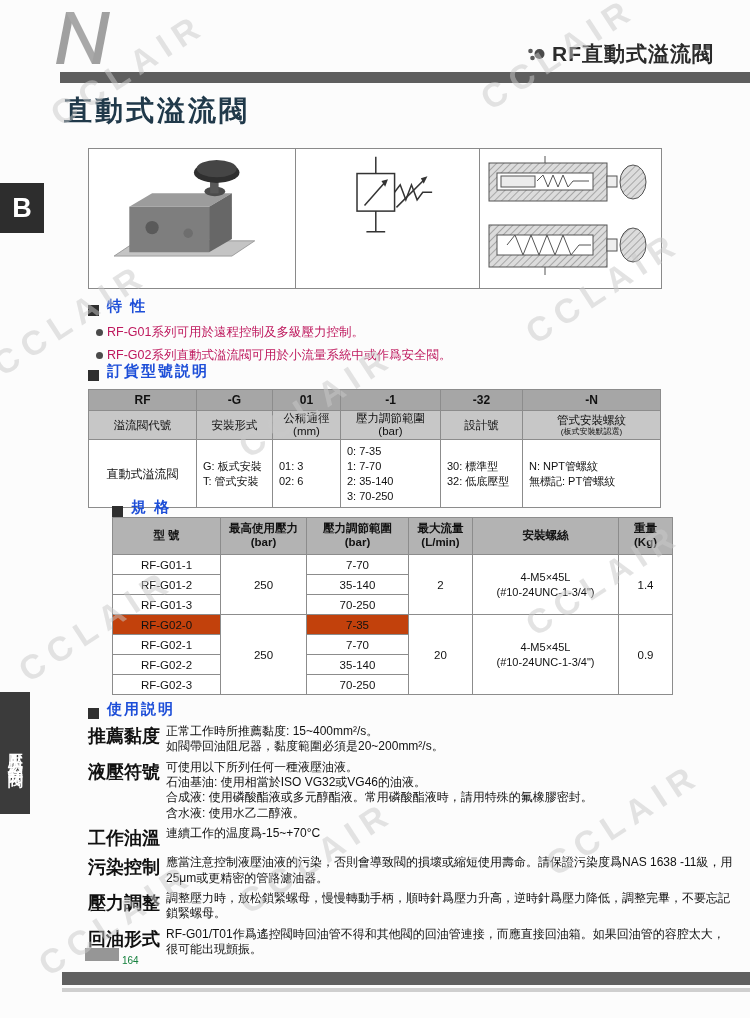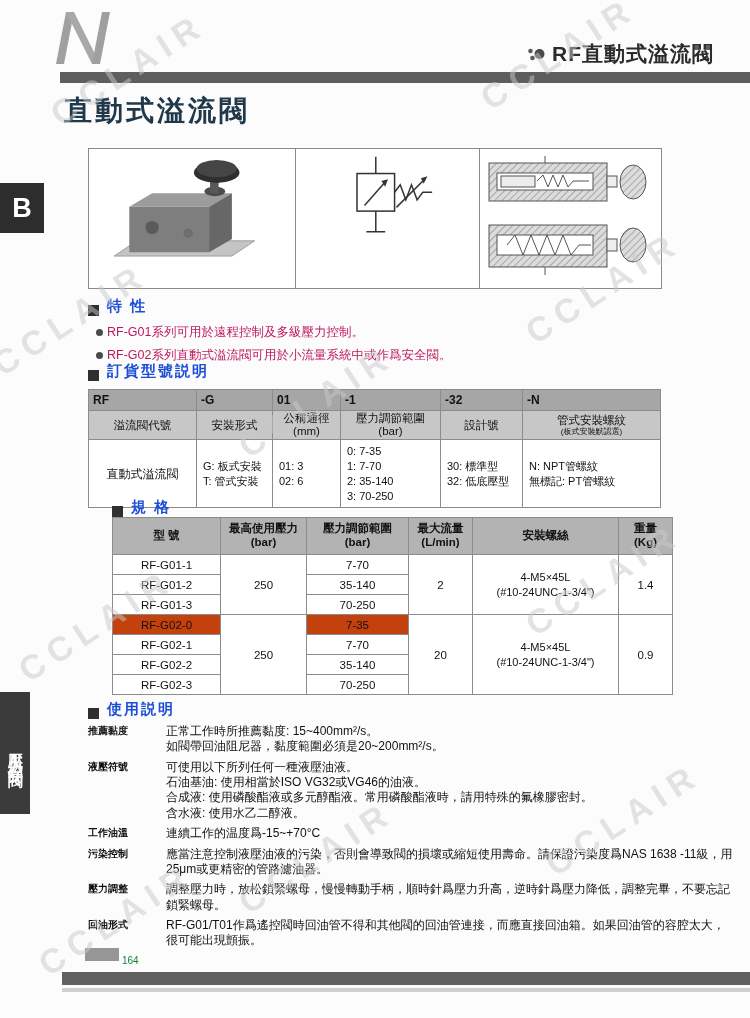--- a/index.html
+++ b/index.html
@@ -47,39 +47,39 @@
   .sq{width:11px;height:11px;background:#2f2f2f;flex:0 0 11px}
   
   .features{position:absolute;left:88px;top:297px;width:590px;z-index:2}
   .features ul{list-style:none;margin:8px 0 0 8px;padding:0}
   .features li{display:flex;align-items:center;gap:4px;font-size:12.5px;margin-bottom:6px;color:#be185d}
   .bullet{width:7px;height:7px;border-radius:50%;background:#4a4a4a;flex:0 0 7px}
   
   .ordering{position:absolute;left:88px;top:362px;width:572px;z-index:2}
   .ordering table{margin-top:8px;width:572px;border-collapse:collapse;table-layout:fixed}
   .ordering td{border:1px solid #8c8c8c;font-size:12px;padding:1px 4px;color:#111}
-  .code-row td{background:#a6a6a6;font-weight:bold;height:18px}
+  .code-row td{background:#a6a6a6;text-align:center;font-weight:bold;height:18px}
   .label-row td{background:#c7c7c7;text-align:center;font-size:11.5px;height:26px;line-height:1.1}
   .label-note{display:block;font-size:8px;line-height:1.15}
   .value-row td{background:#fff;font-size:11px;white-space:pre-line;vertical-align:middle;
     line-height:1.35;padding:4px 6px;height:58px}
   .value-row td.ctr{text-align:center;font-size:12px}
   
   .spec{position:absolute;left:112px;top:498px;width:560px;z-index:2}
   .spec table{margin-top:0;width:560px;border-collapse:collapse;table-layout:fixed}
   .spec th{background:#b3b3b3;border:1px solid #8c8c8c;font-size:11.5px;font-weight:bold;
     white-space:pre-line;height:32px;padding:2px;line-height:1.2;color:#111}
   .spec td{border:1px solid #8c8c8c;font-size:11.5px;text-align:center;height:17px;padding:1px 2px;
     background:#fff;color:#111}
   .spec td.screw{white-space:pre-line;font-size:11px;line-height:1.3}
   .spec td.hl{background:#c2410c}
   
   .usage{position:absolute;left:88px;top:700px;width:645px;z-index:2}
   .usage-item{display:flex;margin-top:5px}
-  .u-label{flex:0 0 78px;font-weight:bold;font-size:10px;color:#111}
+  .u-label{flex:0 0 78px;font-weight:bold;font-size:18px;color:#111}
   .u-text{flex:1;font-size:12px;line-height:1.28;white-space:pre-line;color:#111}
   
   .foot-rect{position:absolute;left:85px;top:948px;width:34px;height:13px;background:#969696;z-index:2}
   .page-num{position:absolute;left:122px;top:955px;font-size:10px;color:#15803d;z-index:2}
   .foot-bar{position:absolute;left:62px;right:0;top:972px;height:13px;background:#606060;z-index:2}
   .foot-bar2{position:absolute;left:62px;right:0;top:988px;height:4px;background:#cfcfcf;z-index:2}
 </style>
 </head>
 <body>
 

